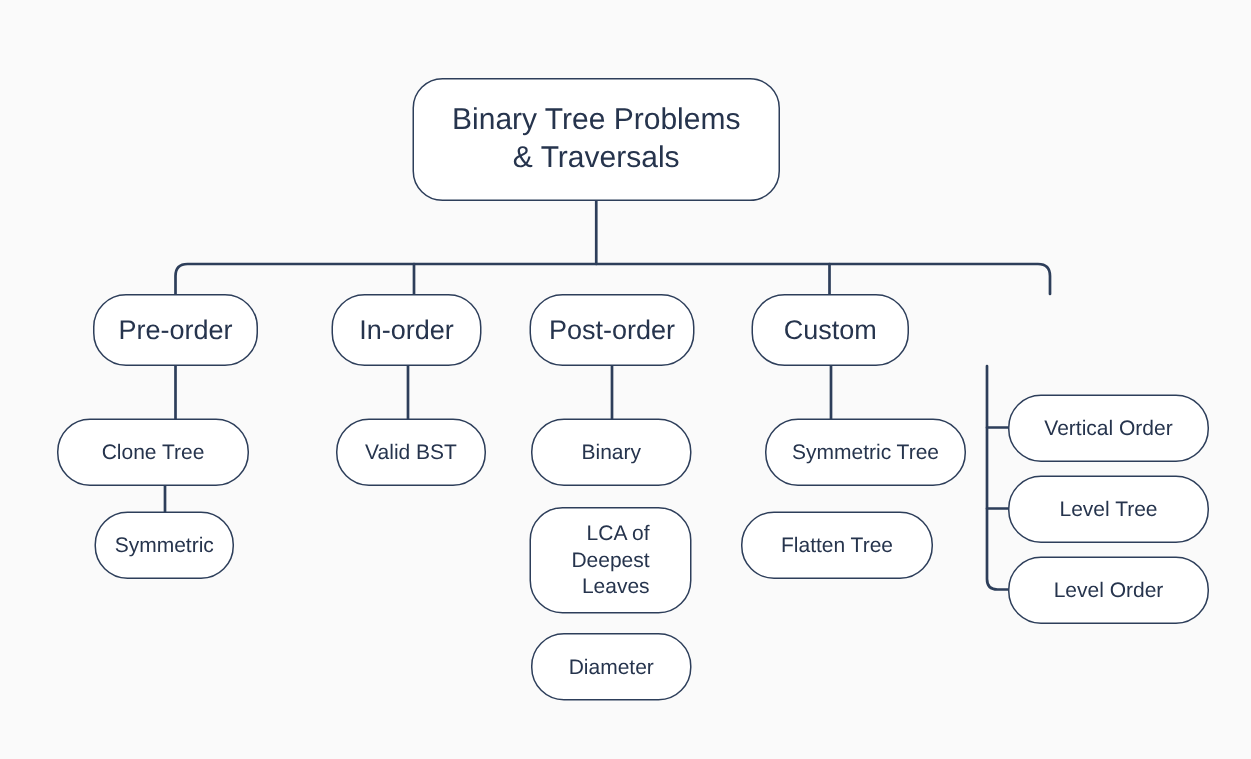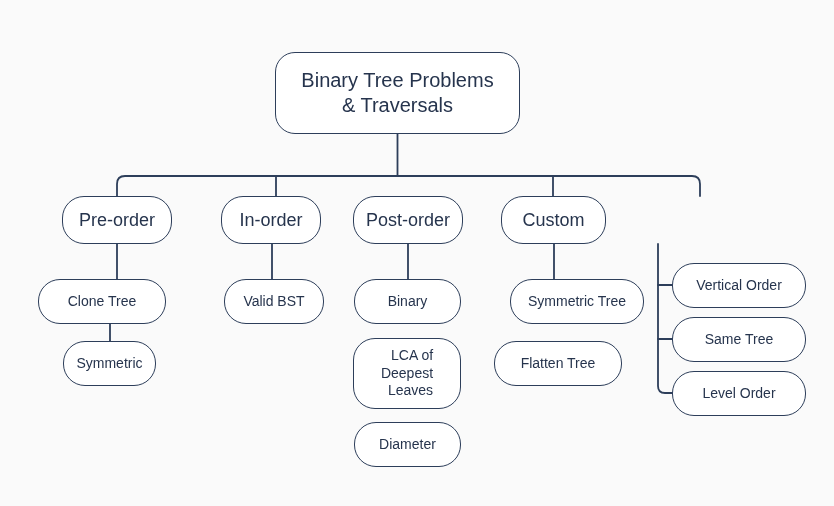--- a/index.html
+++ b/index.html
@@ -96,16 +96,16 @@
   <div class="node leaf" style="left:354px; top:279px; width:107px; height:45px;">Binary</div>
   <div class="node leaf" style="left:353px; top:338px; width:108px; height:71px;text-align:right;">LCA of
 Deepest
 Leaves</div>
   <div class="node leaf" style="left:354px; top:422px; width:107px; height:45px;">Diameter</div>
 
   <div class="node leaf" style="left:489px; top:279px; width:134px; height:45px;margin-left:21px;">Symmetric Tree</div>
   <div class="node leaf" style="left:494px; top:341px; width:128px; height:45px;">Flatten Tree</div>
 
   <div class="node leaf" style="left:672px; top:263px; width:134px; height:45px;">Vertical Order</div>
-  <div class="node leaf" style="left:672px; top:317px; width:134px; height:45px;">Same Tree</div>
+  <div class="node leaf" style="left:672px; top:317px; width:134px; height:45px;">Level Tree</div>
   <div class="node leaf" style="left:672px; top:371px; width:134px; height:45px;">Level Order</div>
 
 </div>
 
 </body></html>

